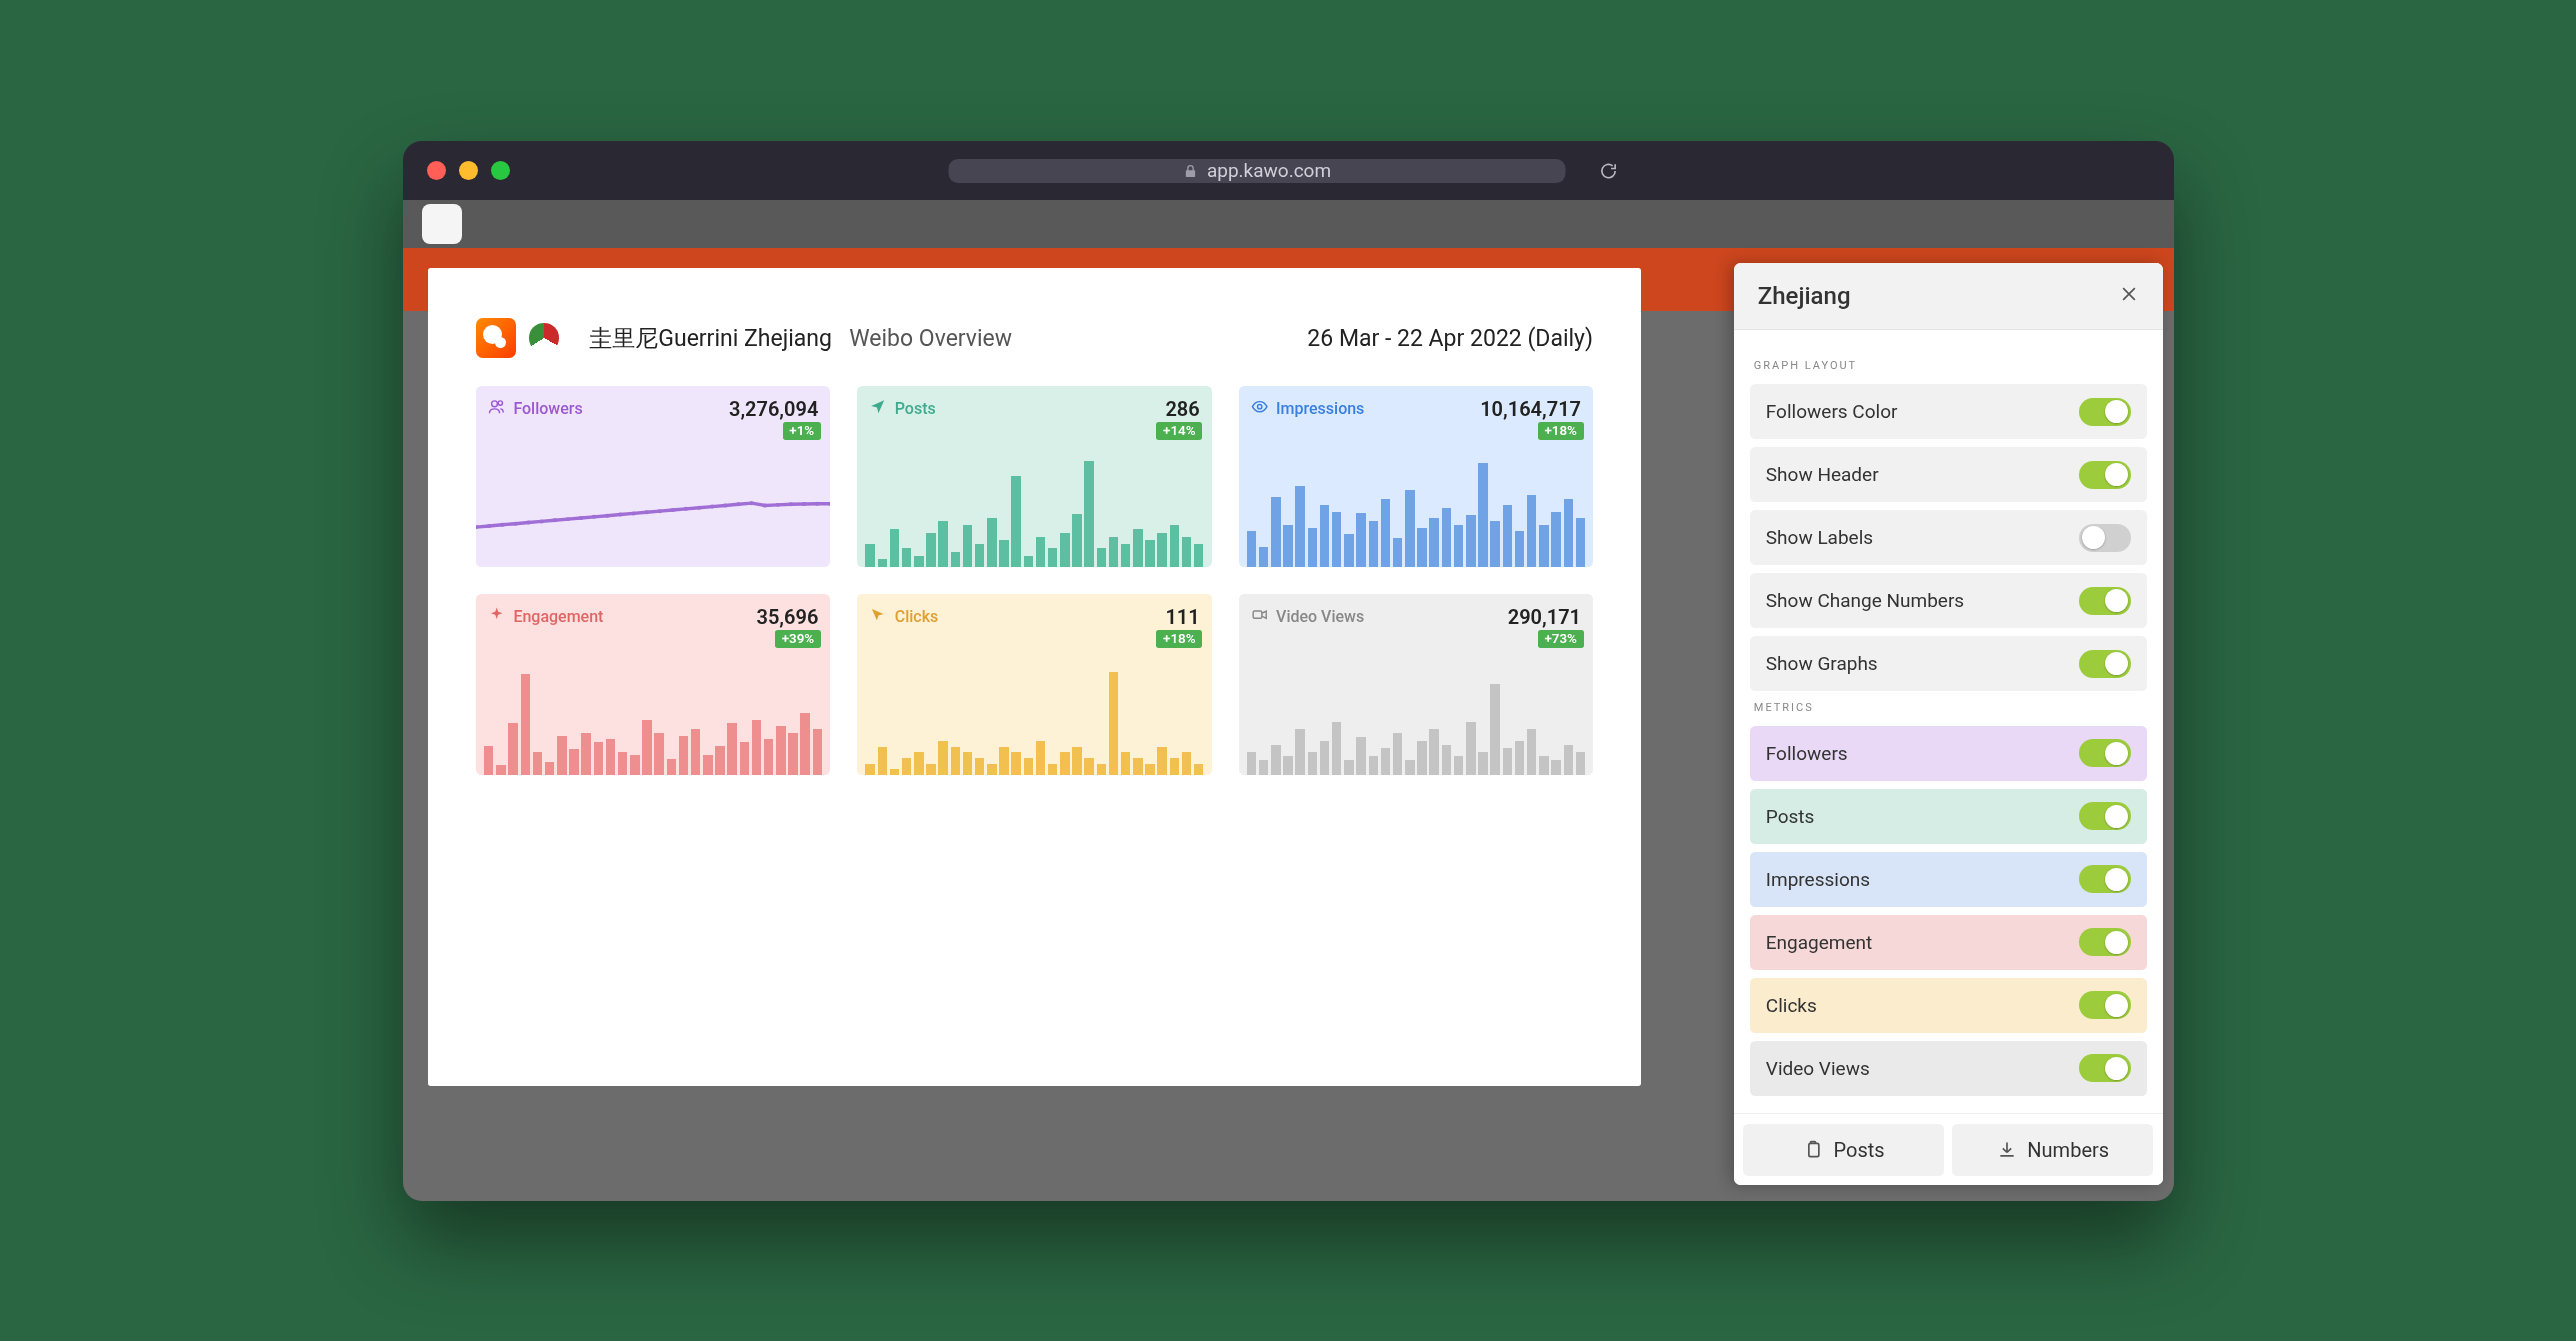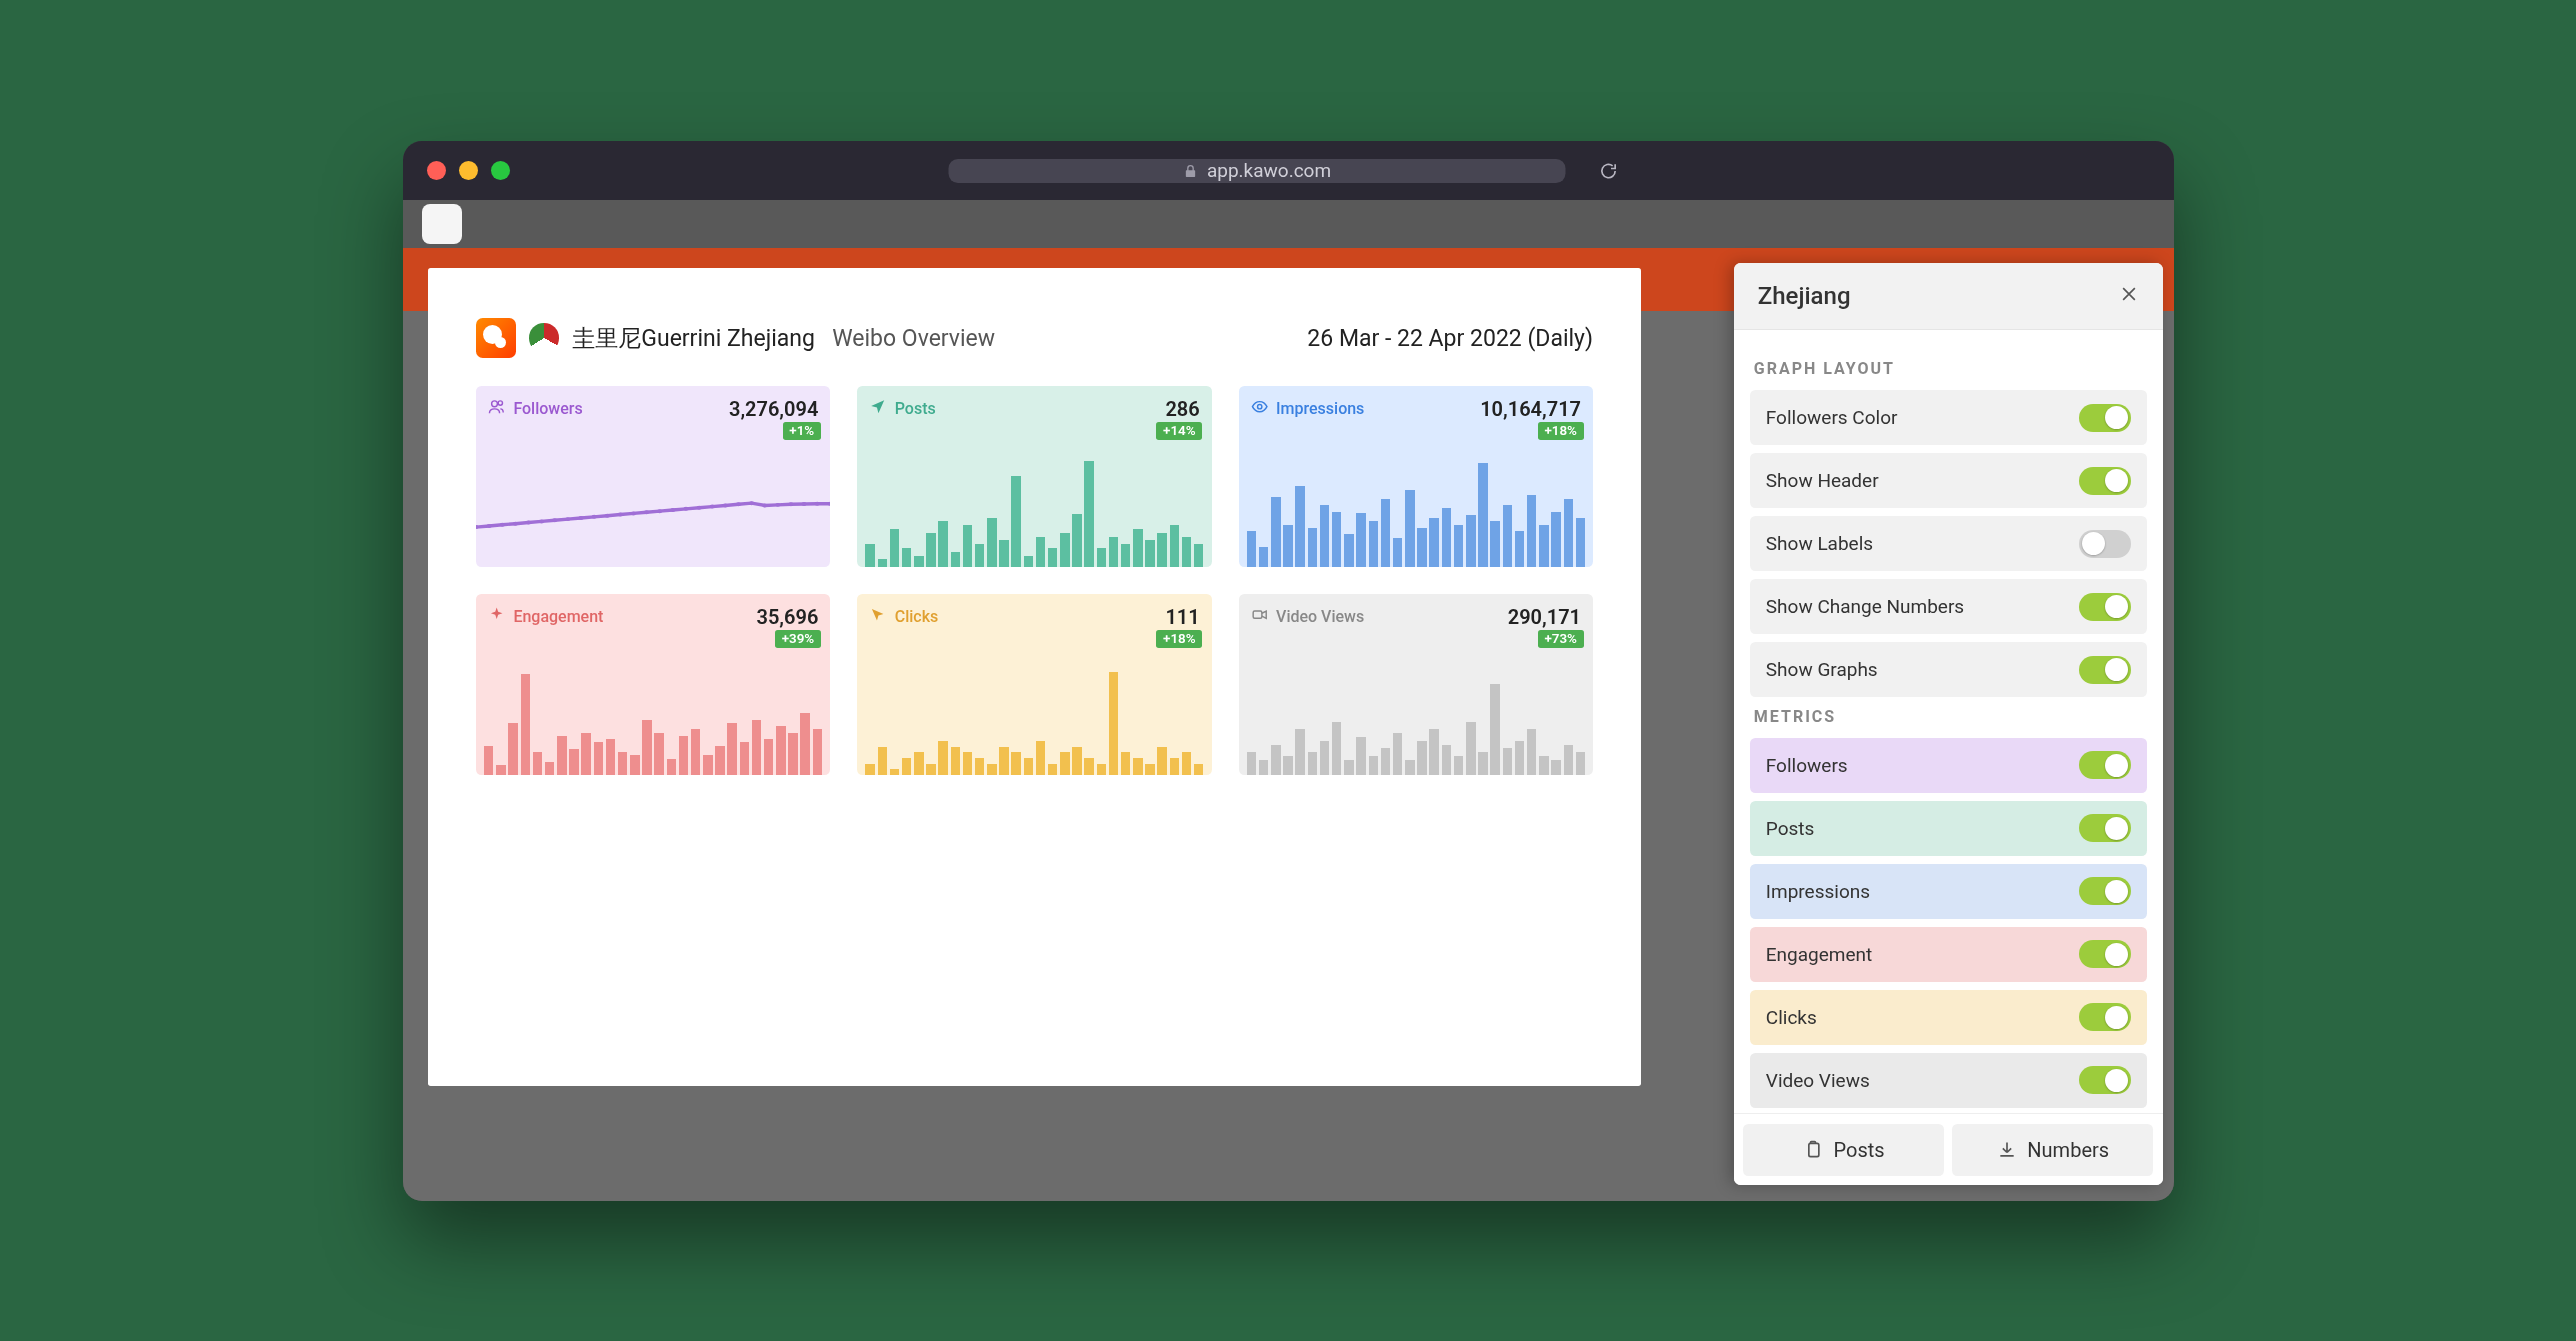--- a/index.html
+++ b/index.html
@@ -46,21 +46,21 @@
   .canvas{
     position:absolute;top:20px;left:25.5px;
     width:1213px;height:818px;background:#fff;border-radius:2.7px;
     padding:50px 48px;
   }
   
   .ov-head{display:flex;align-items:center;gap:13.4px;margin-bottom:28px}
   .wb-logo{width:40px;height:40px;border-radius:6.7px;background:linear-gradient(135deg,#ff8a00,#ff3d00);position:relative}
   .wb-logo::after{content:"";position:absolute;inset:6.7px 6.7px auto 6.7px;width:19px;height:19px;border-radius:50%;background:#fff;box-shadow:8px 8px 0 -4px #fff}
   .brand-logo{width:29.5px;height:29.5px;border-radius:50%;background:conic-gradient(#cb2a2a 0 33%,#fff 33% 66%,#3a8f3a 66%)}
-  .ov-head .account{color:#222;font-size:23px;margin-left:0}
+  .ov-head .account{color:#222;font-size:23px;margin-left:17px}
   .ov-head .title{color:#555;font-size:23px;margin-left:4px}
   .ov-head .range{margin-left:auto;color:#222;font-size:23px}
   
   .grid{display:grid;grid-template-columns:repeat(3,1fr);gap:27px}
   .card{height:181px;border-radius:5.4px;padding:10.7px 12px 0;position:relative;overflow:hidden}
   .card .row1{display:flex;align-items:center;gap:8px}
   .card .row1 .mname{font-size:16px;font-weight:500}
   .card .row1 .mval{margin-left:auto;font-size:20px;font-weight:600;color:#222}
   .card .chg{position:absolute;right:9.4px;top:36px;background:#4caf50;color:#fff;font-size:13.4px;font-weight:600;padding:1.3px 6.7px;border-radius:2.7px}
   .chartwrap{position:absolute;left:0;right:0;bottom:0;height:114px;display:flex;align-items:flex-end;gap:2.7px;padding:0 8px}
@@ -78,21 +78,21 @@
   .settings{
     position:absolute;top:14.8px;right:10.7px;width:429px;bottom:16px;
     background:#fff;border-radius:6.7px;display:flex;flex-direction:column;
     box-shadow:-4px 0 16px rgba(0,0,0,.25);
   }
   .shead{height:67px;background:#f2f2f2;display:flex;align-items:center;padding:0 24px;border-bottom:0.7px solid #e5e5e5;border-radius:6.7px 6.7px 0 0}
   .shead h2{font-size:24px;color:#333;font-weight:500}
   .shead .close{margin-left:auto;cursor:pointer}
   .shead .close svg{width:20px;height:20px;stroke:#555;stroke-width:2;fill:none}
   .sbody{flex:1;overflow:auto;padding:20px 16px}
-  .section-label{font-size:16px;letter-spacing:2px;color:#888;font-weight:700;margin:9.4px 4px 12px}
+  .section-label{font-size:11px;letter-spacing:2px;color:#888;font-weight:400;margin:9.4px 4px 12px}
   .srow{height:55px;border-radius:5.4px;background:#f1f1f1;display:flex;align-items:center;padding:0 16px;margin-bottom:8px}
   .srow span{font-size:19px;color:#333}
   .srow .toggle{margin-left:auto}
   .toggle{width:52px;height:28px;border-radius:670px;position:relative;cursor:pointer}
   .toggle.on{background:#9ccc3c}
   .toggle.off{background:#d0d0d0}
   .toggle .knob{position:absolute;top:2.7px;width:23px;height:23px;border-radius:50%;background:#fff;box-shadow:0 0.7px 2px rgba(0,0,0,.3)}
   .toggle.on .knob{right:2.7px}.toggle.off .knob{left:2.7px}
   .srow.m-followers{background:#e9d9f7}.srow.m-posts{background:#d5ede4}
   .srow.m-impressions{background:#d8e4f7}.srow.m-engagement{background:#f7d8d8}

